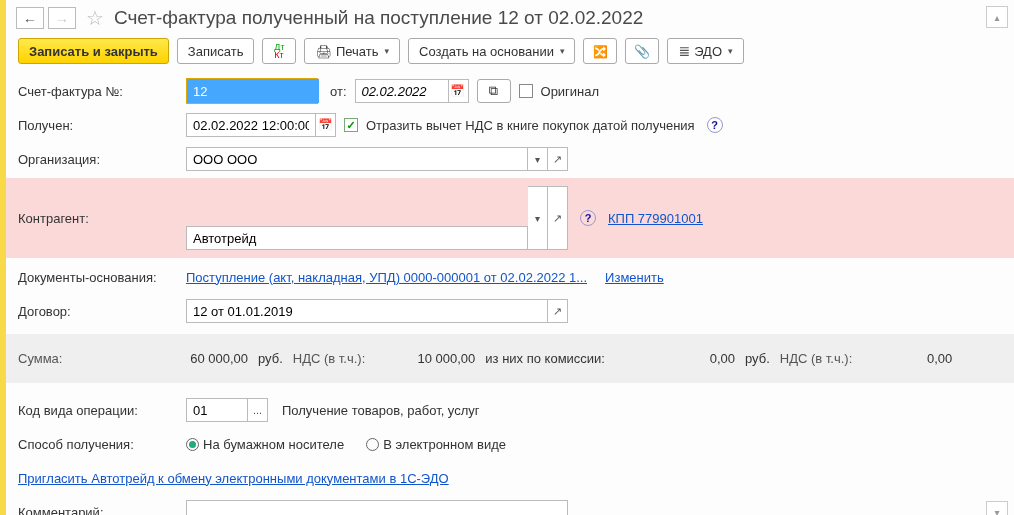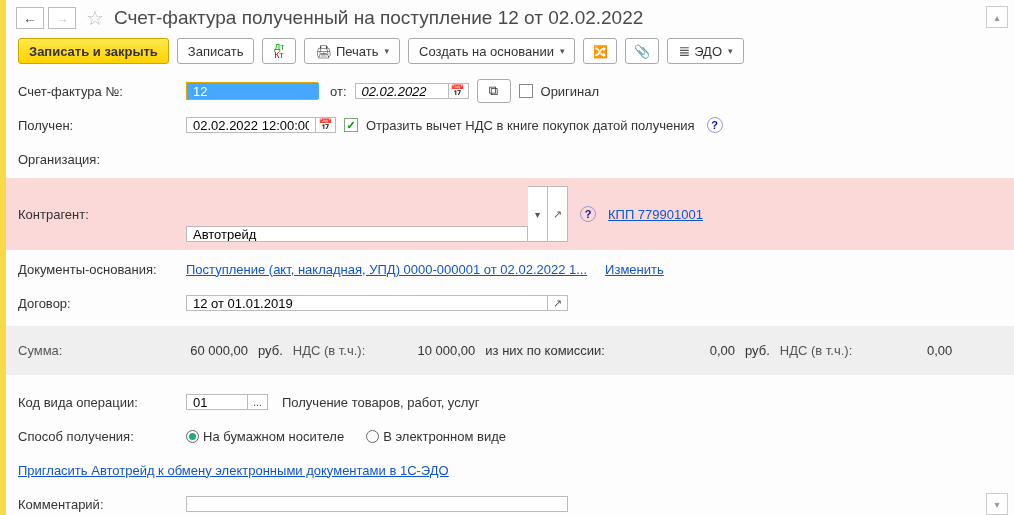--- a/index.html
+++ b/index.html
@@ -67,21 +67,21 @@
     align-items: center;
     min-height: 34px;
     gap: 8px;
   }
   .label-col {
     width: 160px;
     flex-shrink: 0;
     color: #333;
   }
   input[type="text"] {
-    height: 16px;
+    height: 24px;
     border: 1px solid #bbb;
     padding: 2px 6px;
     font-size: 13px;
     background: #fff;
   }
   .input-hl {
     background: #46a7ff !important;
     color: #fff;
     border: 1px solid #2a6496;
   }
@@ -213,20 +213,25 @@
         <input type="text" style="width: 130px;" value="02.02.2022 12:00:00">
         <span class="combo-btn cal-btn"></span>
       </div>
       <span class="chk-green">✓</span>
       <span>Отразить вычет НДС в книге покупок датой получения</span>
       <span class="help-q">?</span>
     </div>
 
     <div class="row">
       <div class="label-col">Организация:</div>
+      <div class="combo-wrap" style="width:382px;">
+        <input type="text" style="flex: 1 1 0%;" value="ООО ООО">
+        <span class="combo-btn arrow-btn"></span>
+        <span class="combo-btn open-btn"></span>
+      </div>
     </div>
 
     <div class="row pink-row">
       <div class="label-col">Контрагент:</div>
       <div class="combo-wrap" style="width:382px;">
         <input type="text" style="flex: 1 1 0%; margin-top: 40px;" value="Автотрейд">
         <span class="combo-btn arrow-btn"></span>
         <span class="combo-btn open-btn"></span>
       </div>
       <span class="help-q">?</span>

